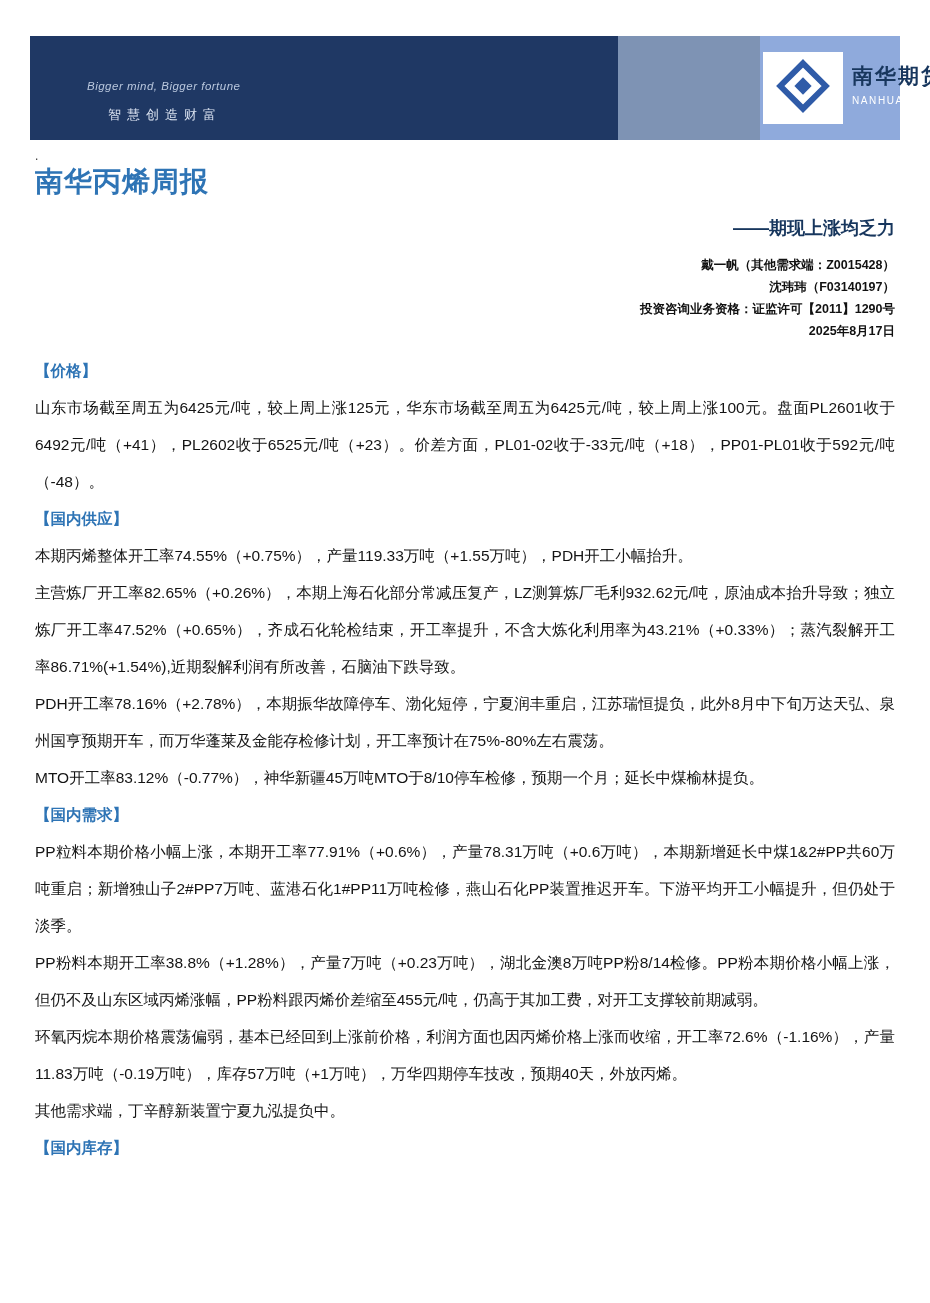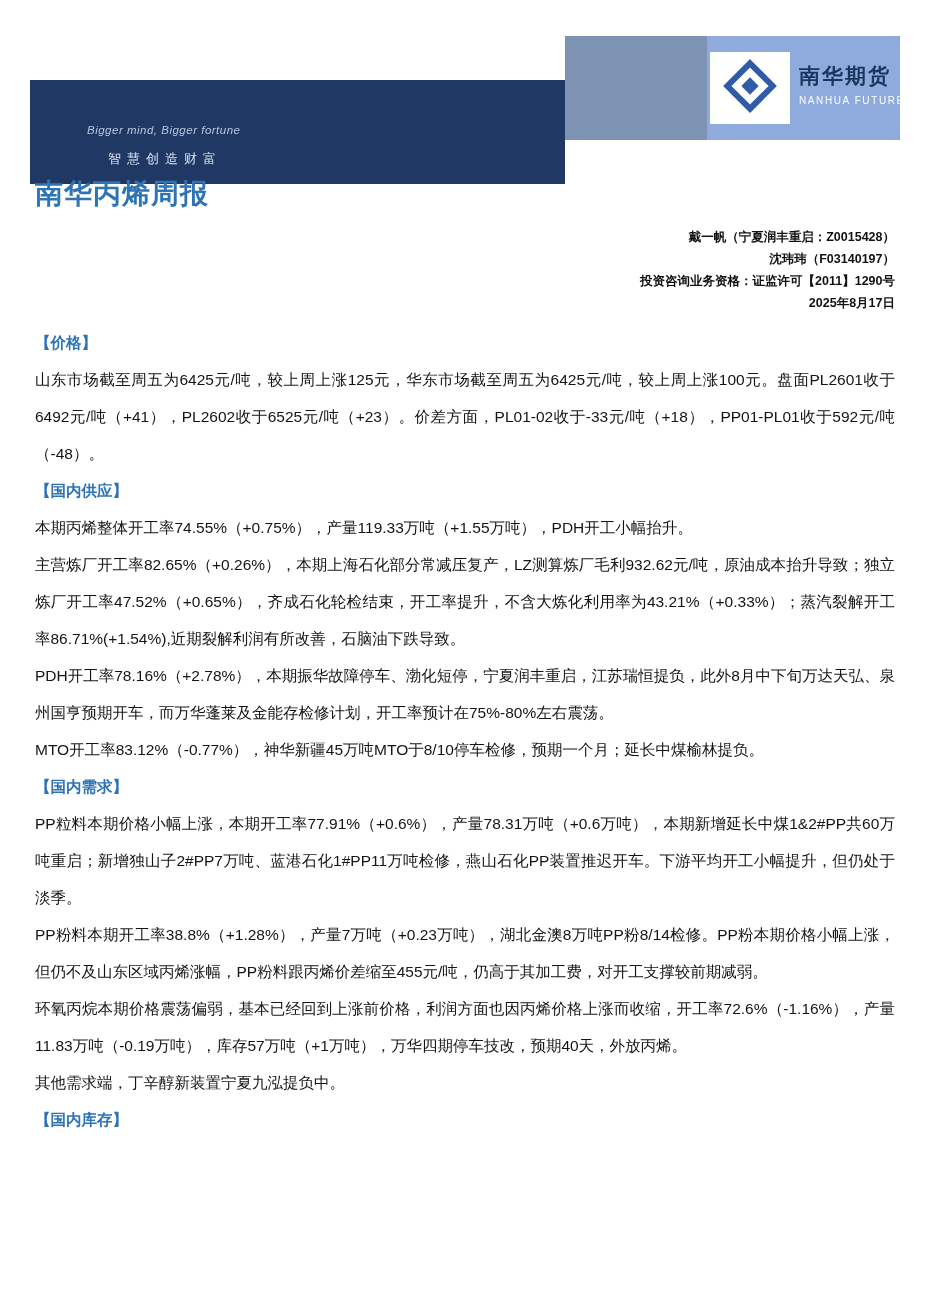--- a/index.html
+++ b/index.html
@@ -7,34 +7,34 @@
   body {
     width: 930px; height: 1303px;
     background: #ffffff;
     font-family: "Liberation Sans", sans-serif;
     color: #141414;
   }
   .page { position: relative; width: 930px; height: 1303px; overflow: hidden; background:#fff; }
 
   
   .banner { position: absolute; left: 30px; top: 36px; width: 870px; height: 104px; display: flex; }
-  .banner-left  { width: 535px; height: 100%; background: var(--banner-dark, #1f3864); position: relative; margin-top: 44px; }
+  .banner-left  { width: 588px; height: 100%; background: var(--banner-dark, #1f3864); position: relative; }
   .banner-tagline-en { position: absolute; left: 57px; top: 44px; font-size: 11.5px; font-style: italic; color: #b9c7dd; letter-spacing: .5px; }
   .banner-tagline-cn { position: absolute; left: 78px; top: 70px; font-size: 13px; color: #dbe3f1; letter-spacing: 6px; }
   .banner-mid   { width: 142px; height: 100%; background: var(--banner-mid, #7e93b4); }
   .banner-right { flex: 1; height: 100%; background: var(--banner-light, #8faadc); position: relative; }
   .logo-tile { position: absolute; left: 3px; top: 16px; width: 80px; height: 72px; background: #ffffff; display: flex; align-items: center; justify-content: center; }
   .logo-text { position: absolute; left: 92px; top: 26px; }
   .logo-cn { font-size: 21px; font-weight: bold; color: var(--navy, #17365d); letter-spacing: 2px; white-space: nowrap; }
   .logo-en { font-size: 10px; color: #ffffff; letter-spacing: 1.6px; margin-top: 5px; white-space: nowrap; }
 
   
   .content { position: absolute; left: 35px; top: 148px; width: 860px; }
   .stray-dot { font-size: 12px; color: #333; height: 16px; line-height: 16px; }
-  .title { margin-top: 12px; font-size: 28px; font-weight: bold; color: var(--accent, #2e74b5); letter-spacing: 1px; line-height: 36px; }
+  .title { margin-top: 0; font-size: 28px; font-weight: bold; color: var(--accent, #2e74b5); letter-spacing: 1px; line-height: 36px; }
   .subtitle { margin-top: 16px; text-align: right; font-size: 18px; font-weight: bold; color: var(--navy, #17365d); line-height: 24px; }
   .authors { margin-top: 14px; text-align: right; font-size: 12.5px; font-weight: bold; color: #111; line-height: 22px; }
   .section-heading { margin-top: 16px; font-size: 19px; font-weight: bold; color: var(--accent, #2e74b5); letter-spacing: 2px; line-height: 26px; }
   .body-blocks { margin-top: 10px; font-size: 15.5px; line-height: 37px; text-align: justify; color: #141414; }
   .subheading { color: var(--accent, #2e74b5); font-weight: bold; text-align: left; }
   .paragraph  { }
 </style>
 </head>
 <body>
 
@@ -58,23 +58,24 @@
       <div class="logo-text">
         <div class="logo-cn">南华期货</div>
         <div class="logo-en">NANHUA FUTURES</div>
       </div>
     </div>
   </div>
 
   <div class="content">
     <div class="stray-dot">.</div>
     <div class="title">南华丙烯周报</div>
+    <div class="subtitle">——期现上涨均乏力</div>
 
     <div class="authors">
-      <div>戴一帆（宁夏润丰重启：Z0015428）</div>
+      <div>戴一帆（其他需求端：Z0015428）</div>
       <div>沈玮玮（F03140197）</div>
       <div>投资咨询业务资格：证监许可【2011】1290号</div>
       <div>2025年8月17日</div>
     </div>
 
 
     <div class="body-blocks">
         <div class="subheading">【价格】</div>
         <div class="paragraph">山东市场截至周五为6425元/吨，较上周上涨125元，华东市场截至周五为6425元/吨，较上周上涨100元。盘面PL2601收于6492元/吨（+41），PL2602收于6525元/吨（+23）。价差方面，PL01-02收于-33元/吨（+18），PP01-PL01收于592元/吨（-48）。</div>
         <div class="subheading">【国内供应】</div>

